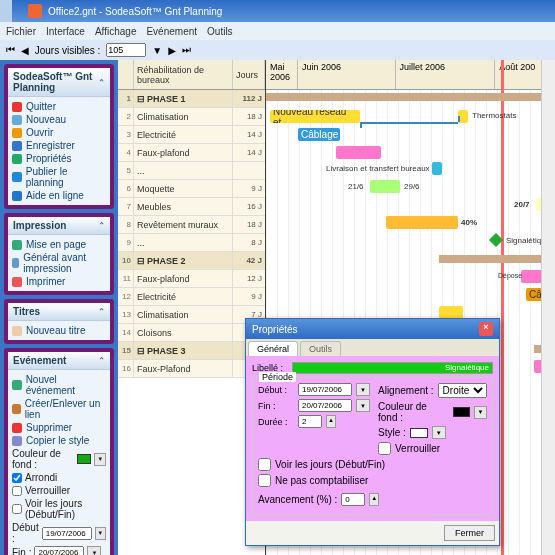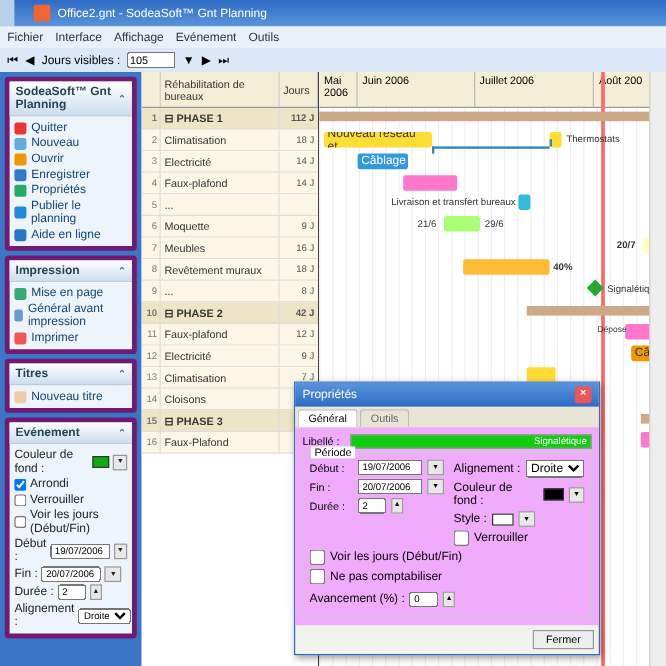--- a/index.html
+++ b/index.html
@@ -159,20 +159,38 @@
             <span>Nouveau titre</span>
           </div>
         </div>
     </div>
     <div class="panel">
       <div class="panel-h">
           <span>Evénement</span>
           <span class="chev">⌃</span>
         </div>
       <div class="panel-b">
+        <div id="evt-items">
+            <div class="item">
+              <span class="ico" style="background: rgb(51, 170, 119);"></span>
+              <span>Nouvel événement</span>
+            </div>
+            <div class="item">
+              <span class="ico" style="background: rgb(204, 119, 51);"></span>
+              <span>Créer/Enlever un lien</span>
+            </div>
+            <div class="item">
+              <span class="ico" style="background: rgb(238, 51, 51);"></span>
+              <span>Supprimer</span>
+            </div>
+            <div class="item">
+              <span class="ico" style="background: rgb(136, 136, 204);"></span>
+              <span>Copier le style</span>
+            </div>
+          </div>
         <div class="row">
             <span>Couleur de fond :</span>
             <span class="swatch"></span>
             <span class="ddbox">▼</span>
           </div>
         <div class="row">
             <input type="checkbox" checked="" style="">
             <span>Arrondi</span>
           </div>
         <div class="row">

